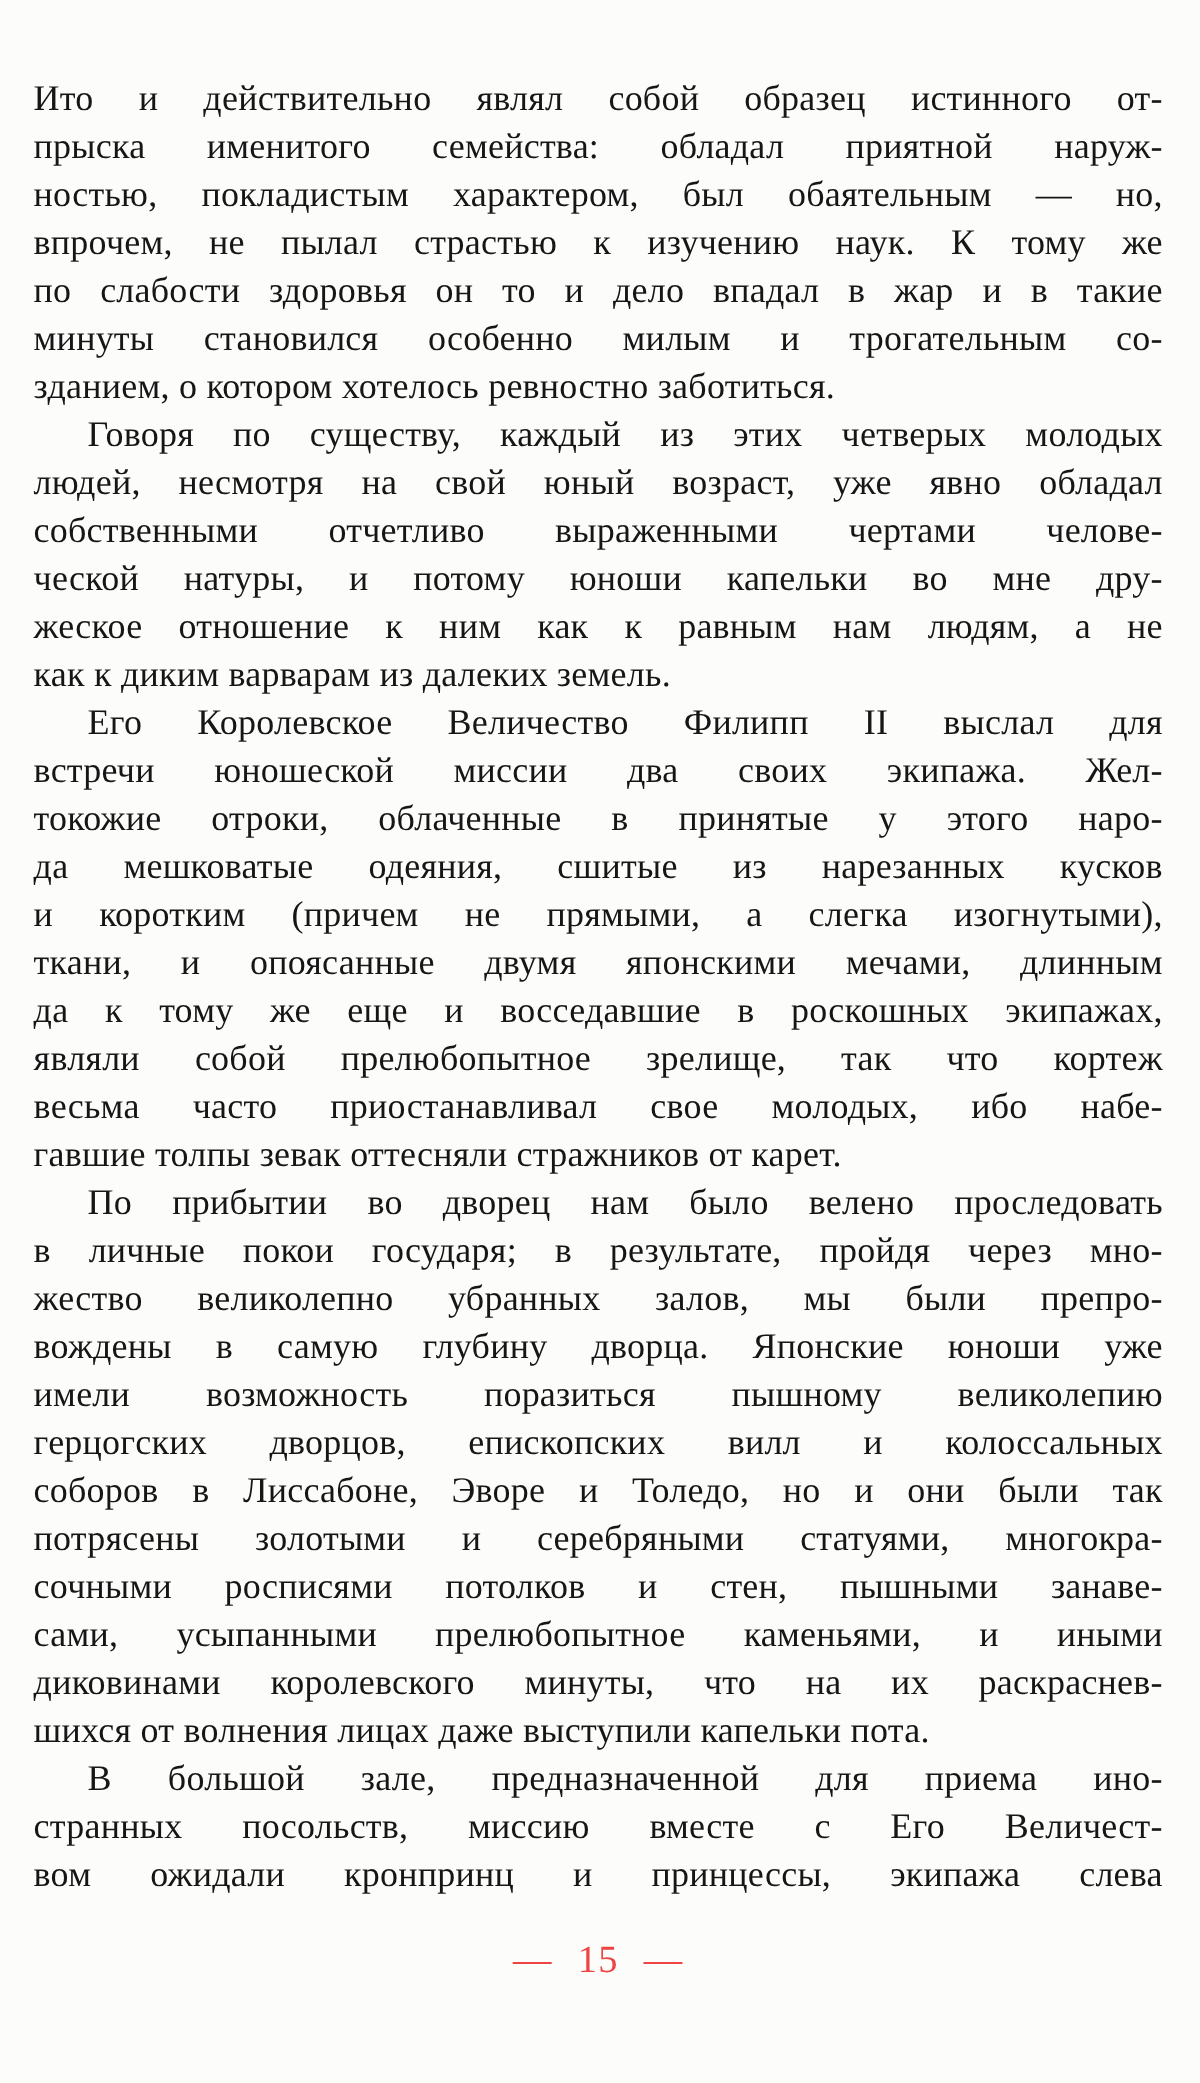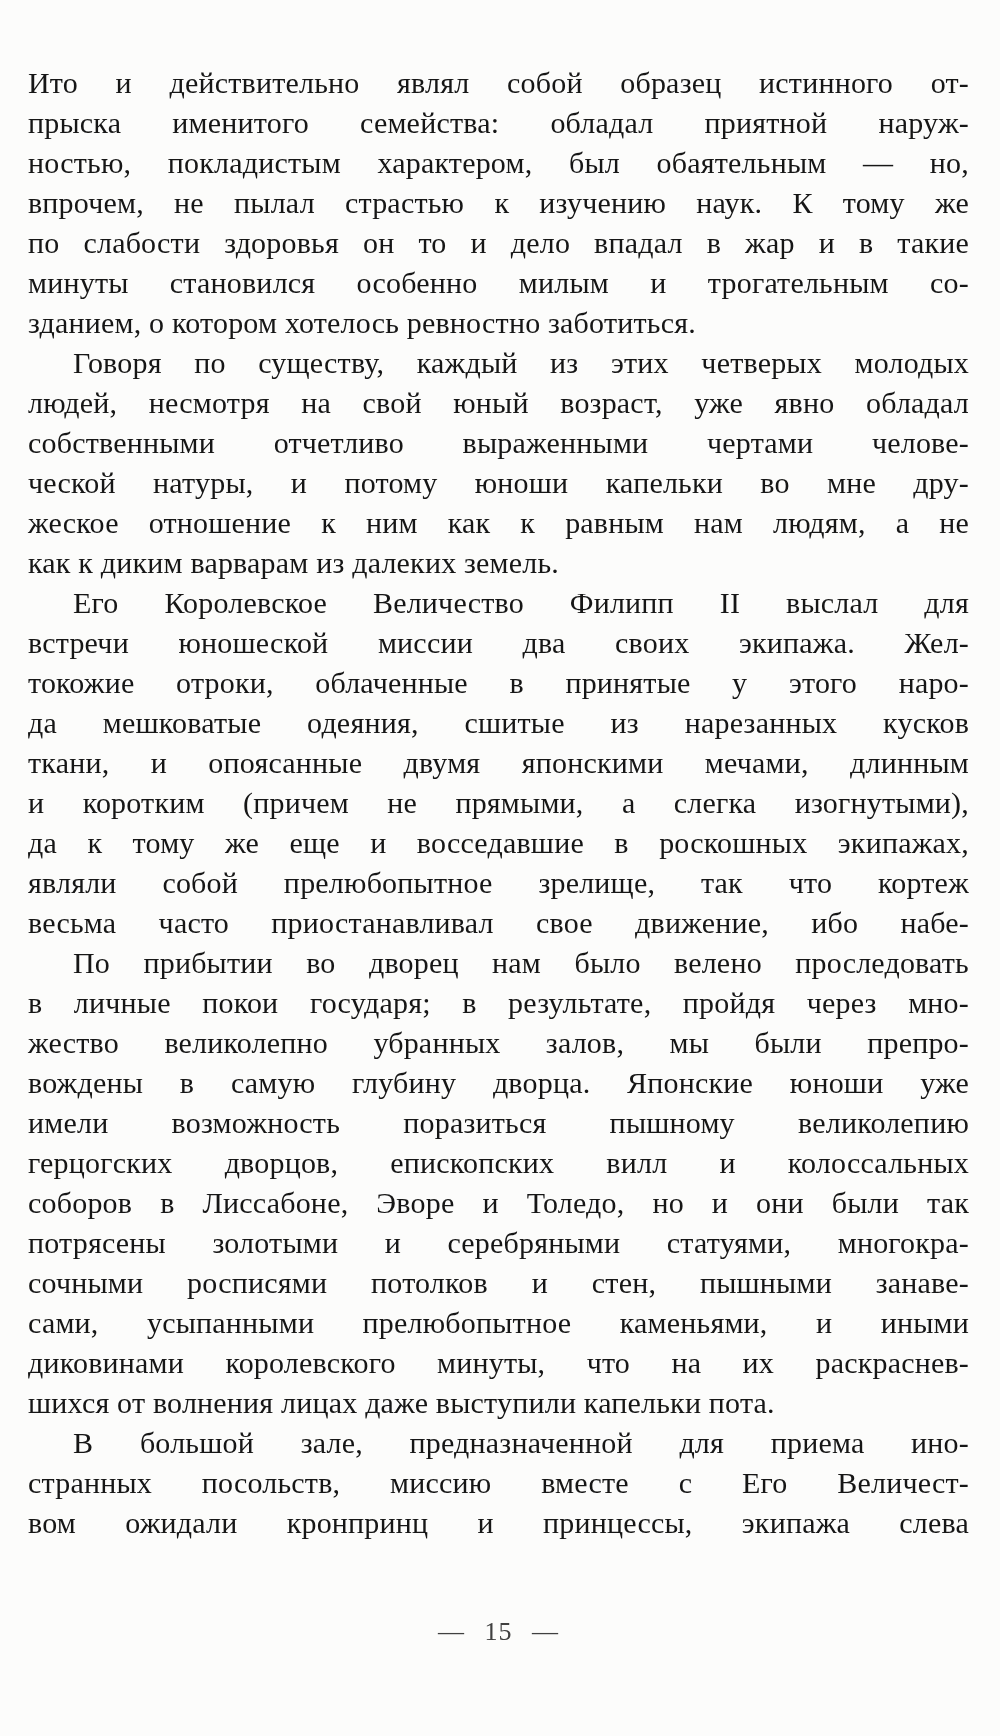--- a/index.html
+++ b/index.html
@@ -48,25 +48,25 @@
     -moz-text-align-last: left;
   }
   .page-footer {
     position: absolute;
     left: 28px;
     top: 1612px;
     width: 941px;
     text-align: center;
   }
   .page-number {
-    font-size: 26px;
+    font-size: 32px;
     line-height: 40px;
     word-spacing: 12px;
     letter-spacing: 1px;
-    color: #404040;
+    color: #ef4444;
   }
 </style>
 </head>
 <body>
 
 <div class="page">
   <main class="text-block">
       <div class="paragraph">
         <div class="line">Ито и действительно являл собой образец истинного от-</div>
         <div class="line">прыска именитого семейства: обладал приятной наруж-</div>
@@ -82,25 +82,26 @@
         <div class="line">собственными отчетливо выраженными чертами челове-</div>
         <div class="line">ческой натуры, и потому юноши капельки во мне дру-</div>
         <div class="line">жеское отношение к ним как к равным нам людям, а не</div>
         <div class="line endline">как к диким варварам из далеких земель.</div>
       </div>
       <div class="paragraph">
         <div class="line indent">Его Королевское Величество Филипп II выслал для</div>
         <div class="line">встречи юношеской миссии два своих экипажа. Жел-</div>
         <div class="line">токожие отроки, облаченные в принятые у этого наро-</div>
         <div class="line">да мешковатые одеяния, сшитые из нарезанных кусков</div>
+        <div class="line">и коротким (причем не прямыми, а слегка изогнутыми),</div>
         <div class="line">ткани, и опоясанные двумя японскими мечами, длинным</div>
-        <div class="line">и коротким (причем не прямыми, а слегка изогнутыми),</div>
         <div class="line">да к тому же еще и восседавшие в роскошных экипажах,</div>
         <div class="line">являли собой прелюбопытное зрелище, так что кортеж</div>
-        <div class="line">весьма часто приостанавливал свое движение, ибо набе-</div>
+        <div class="line">весьма часто приостанавливал свое молодых, ибо набе-</div>
+        <div class="line endline">гавшие толпы зевак оттесняли стражников от карет.</div>
       </div>
       <div class="paragraph">
         <div class="line indent">По прибытии во дворец нам было велено проследовать</div>
         <div class="line">в личные покои государя; в результате, пройдя через мно-</div>
         <div class="line">жество великолепно убранных залов, мы были препро-</div>
         <div class="line">вождены в самую глубину дворца. Японские юноши уже</div>
         <div class="line">имели возможность поразиться пышному великолепию</div>
         <div class="line">герцогских дворцов, епископских вилл и колоссальных</div>
         <div class="line">соборов в Лиссабоне, Эворе и Толедо, но и они были так</div>
         <div class="line">потрясены золотыми и серебряными статуями, многокра-</div>

